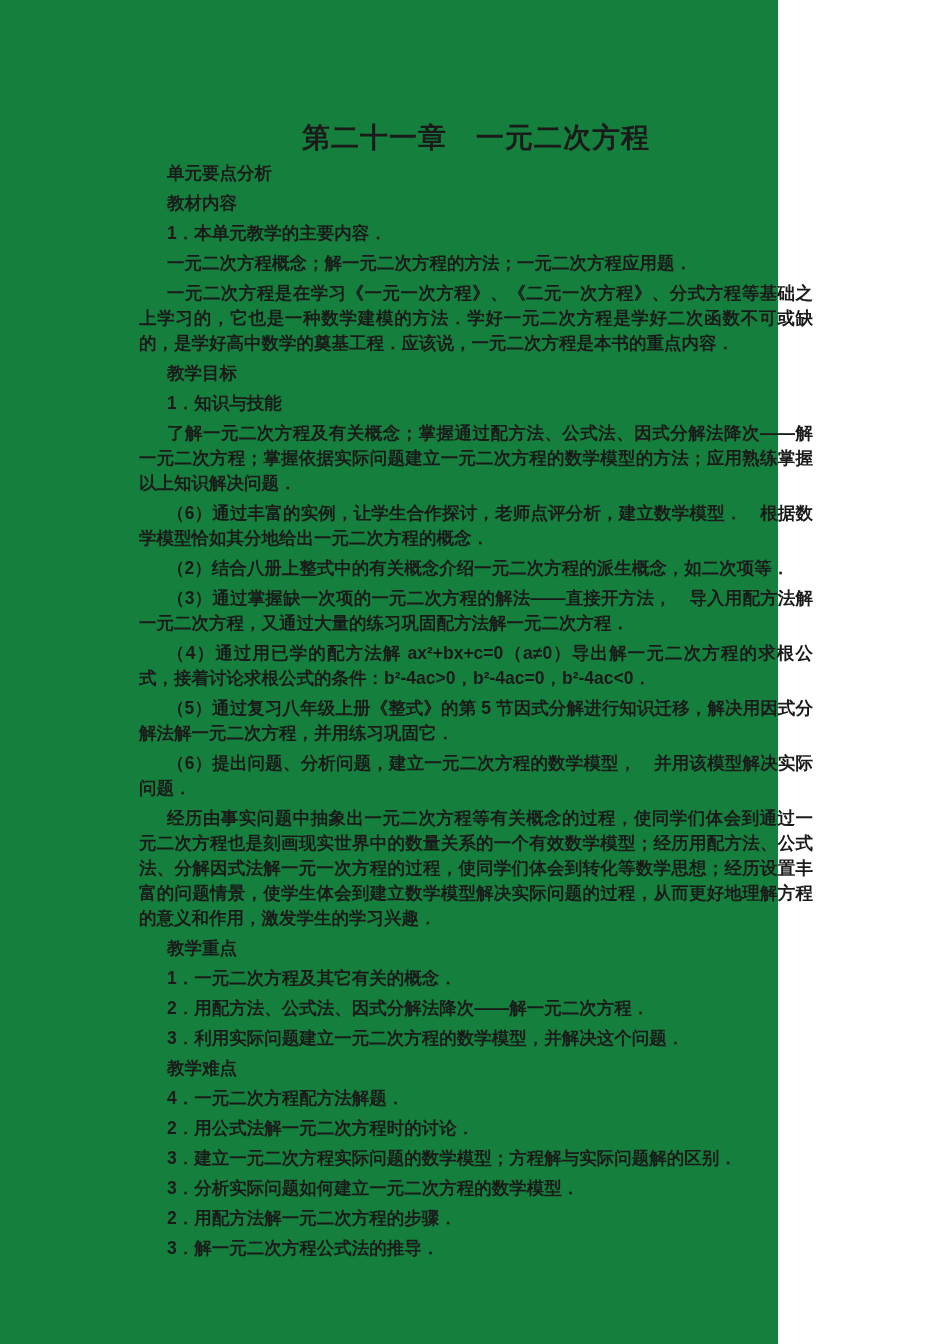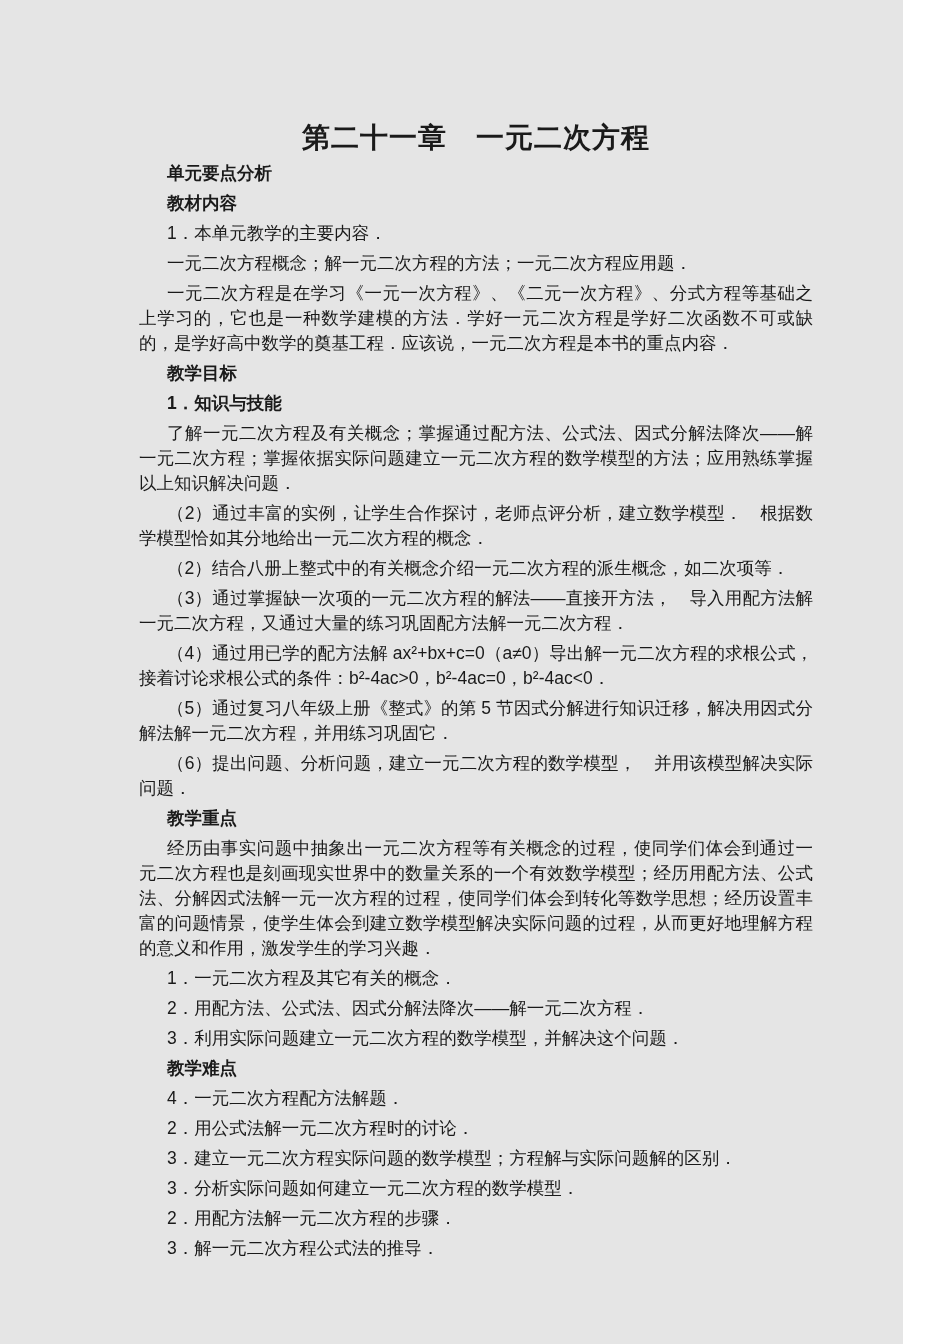--- a/index.html
+++ b/index.html
@@ -12,23 +12,23 @@
     background: #ffffff;
     font-family: "Liberation Sans", "DejaVu Sans", sans-serif;
     color: #1a1a1a;
     position: relative;
     overflow: hidden;
   }
   .page {
     position: absolute;
     left: 0;
     top: 0;
-    width: 903px;
+    width: 778px;
     height: 1344px;
-    background: #e5e5e5;
+    background: #15803d;
   }
   .doc {
     position: absolute;
     left: 134px;
     top: 120px;
     width: 684px;
   }
   .doc-title {
     text-align: center;
     font-size: 28px;
@@ -44,46 +44,46 @@
     line-height: 25px;
     text-align: justify;
     text-justify: inter-ideograph;
     text-indent: 28px;
   }
   .block.heading {
     font-weight: bold;
     text-align: left;
   }
   .block.body {
-    font-weight: normal;
+    font-weight: bold;
   }
 </style>
 </head>
 <body>
 
 <div class="page">
   <div class="doc">
     <h1 class="doc-title">第二十一章　一元二次方程</h1>
     <div>
         <p class="block heading">单元要点分析</p>
         <p class="block heading">教材内容</p>
         <p class="block body">1．本单元教学的主要内容．</p>
         <p class="block body">一元二次方程概念；解一元二次方程的方法；一元二次方程应用题．</p>
         <p class="block body">一元二次方程是在学习《一元一次方程》、《二元一次方程》、分式方程等基础之上学习的，它也是一种数学建模的方法．学好一元二次方程是学好二次函数不可或缺的，是学好高中数学的奠基工程．应该说，一元二次方程是本书的重点内容．</p>
         <p class="block heading">教学目标</p>
         <p class="block heading">1．知识与技能</p>
         <p class="block body">了解一元二次方程及有关概念；掌握通过配方法、公式法、因式分解法降次——解一元二次方程；掌握依据实际问题建立一元二次方程的数学模型的方法；应用熟练掌握以上知识解决问题．</p>
-        <p class="block body">（2）通过丰富的实例，让学生合作探讨，老师点评分析，建立数学模型．　根据数学模型恰如其分地给出一元二次方程的概念．</p>
+        <p class="block body">（6）通过丰富的实例，让学生合作探讨，老师点评分析，建立数学模型．　根据数学模型恰如其分地给出一元二次方程的概念．</p>
         <p class="block body">（2）结合八册上整式中的有关概念介绍一元二次方程的派生概念，如二次项等．</p>
         <p class="block body">（3）通过掌握缺一次项的一元二次方程的解法——直接开方法，　导入用配方法解一元二次方程，又通过大量的练习巩固配方法解一元二次方程．</p>
         <p class="block body">（4）通过用已学的配方法解 ax²+bx+c=0（a≠0）导出解一元二次方程的求根公式，接着讨论求根公式的条件：b²-4ac&gt;0，b²-4ac=0，b²-4ac&lt;0．</p>
         <p class="block body">（5）通过复习八年级上册《整式》的第 5 节因式分解进行知识迁移，解决用因式分解法解一元二次方程，并用练习巩固它．</p>
         <p class="block body">（6）提出问题、分析问题，建立一元二次方程的数学模型，　并用该模型解决实际问题．</p>
+        <p class="block body">经历由事实问题中抽象出一元二次方程等有关概念的过程，使同学们体会到通过一元二次方程也是刻画现实世界中的数量关系的一个有效数学模型；经历用配方法、公式法、分解因式法解一元一次方程的过程，使同学们体会到转化等数学思想；经历设置丰富的问题情景，使学生体会到建立数学模型解决实际问题的过程，从而更好地理解方程的意义和作用，激发学生的学习兴趣．</p>
         <p class="block heading">教学重点</p>
-        <p class="block body">经历由事实问题中抽象出一元二次方程等有关概念的过程，使同学们体会到通过一元二次方程也是刻画现实世界中的数量关系的一个有效数学模型；经历用配方法、公式法、分解因式法解一元一次方程的过程，使同学们体会到转化等数学思想；经历设置丰富的问题情景，使学生体会到建立数学模型解决实际问题的过程，从而更好地理解方程的意义和作用，激发学生的学习兴趣．</p>
         <p class="block body">1．一元二次方程及其它有关的概念．</p>
         <p class="block body">2．用配方法、公式法、因式分解法降次——解一元二次方程．</p>
         <p class="block body">3．利用实际问题建立一元二次方程的数学模型，并解决这个问题．</p>
         <p class="block heading">教学难点</p>
         <p class="block body">4．一元二次方程配方法解题．</p>
         <p class="block body">2．用公式法解一元二次方程时的讨论．</p>
         <p class="block body">3．建立一元二次方程实际问题的数学模型；方程解与实际问题解的区别．</p>
         <p class="block body">3．分析实际问题如何建立一元二次方程的数学模型．</p>
         <p class="block body">2．用配方法解一元二次方程的步骤．</p>
         <p class="block body">3．解一元二次方程公式法的推导．</p>

